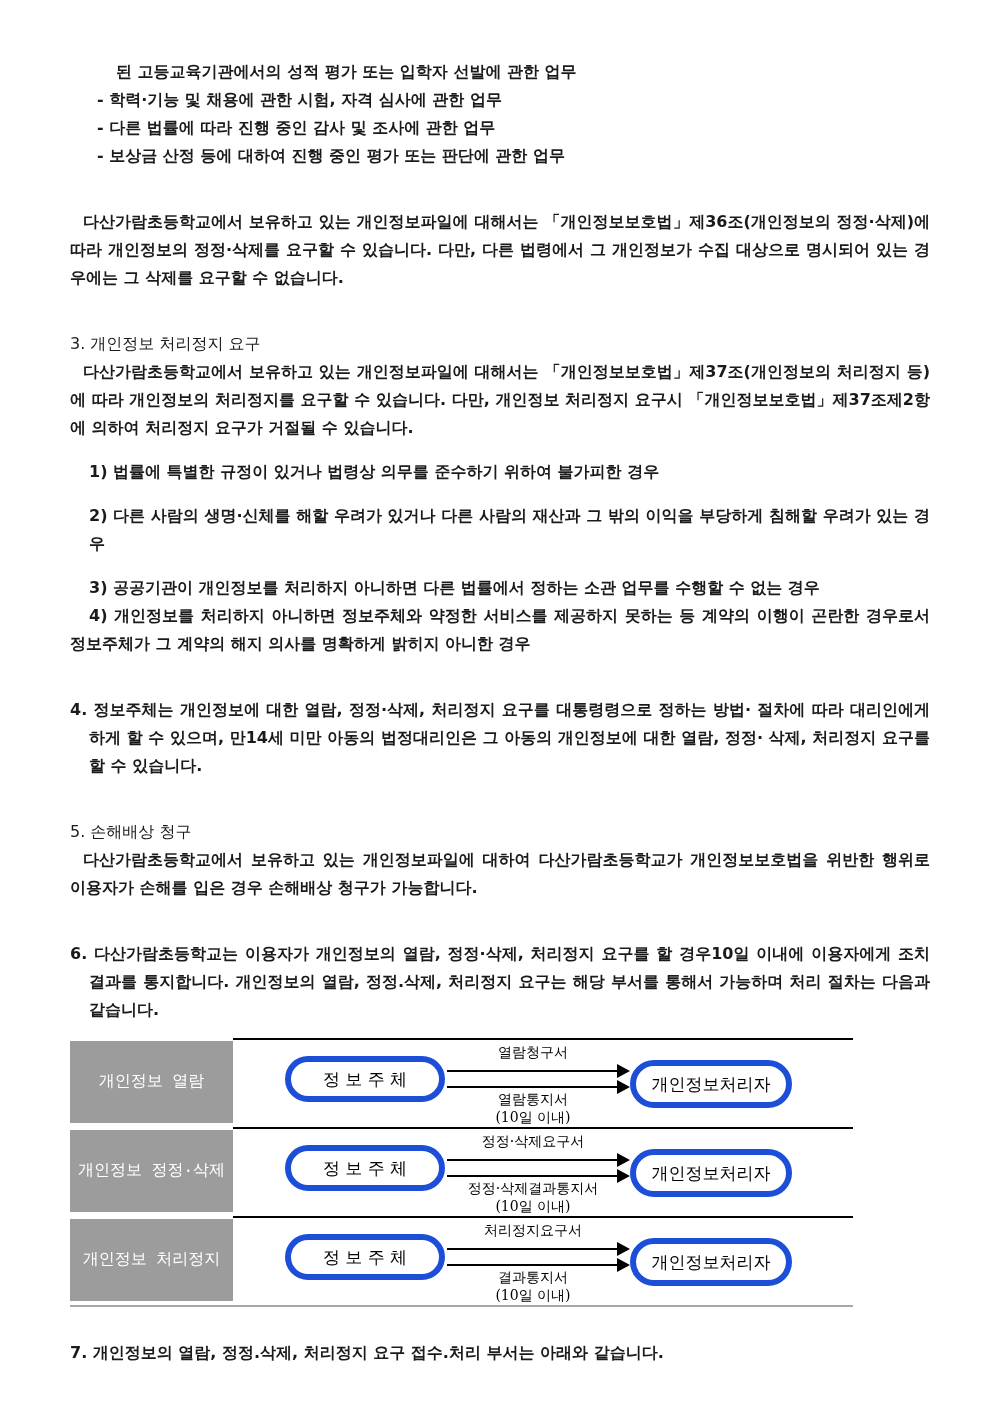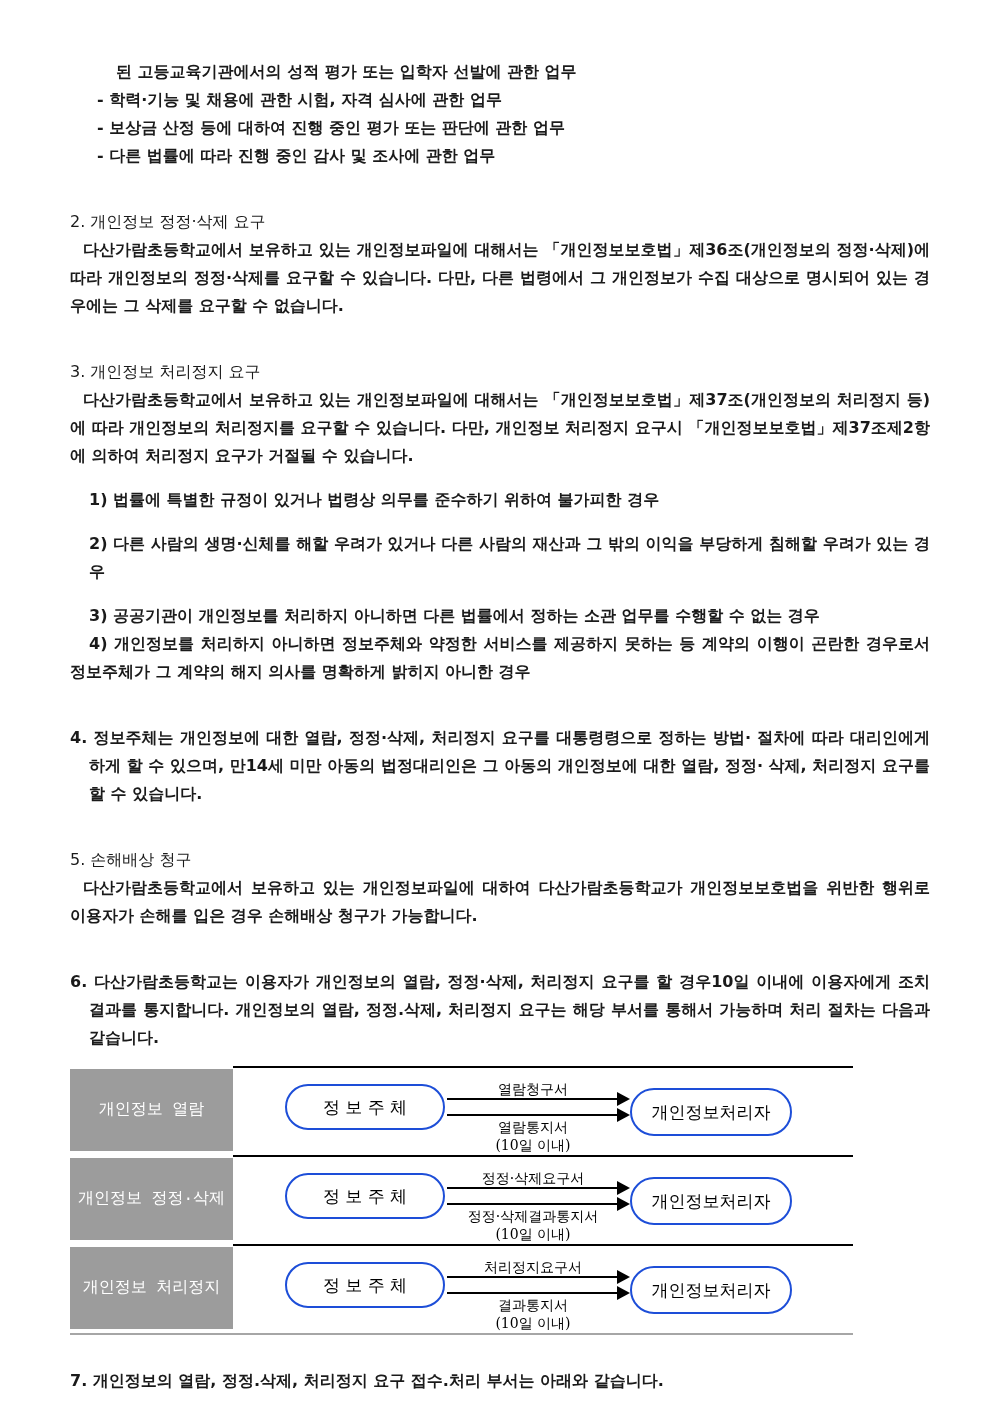--- a/index.html
+++ b/index.html
@@ -39,21 +39,21 @@
     display: flex; align-items: center; justify-content: center;
     font-size: 16px;
     font-family: Liberation Mono, monospace;
   }
   .dflow {
     position: absolute; left: 163px; right: 0; top: 0; height: 100%;
     border-top: 2px solid #000000;
   }
   .stadium {
     position: absolute;
-    border: 2px solid #1d4ed8; border-radius: 26px;
+    border: 6px solid #1d4ed8; border-radius: 26px;
     background: #ffffff;
     display: flex; align-items: center; justify-content: center;
     font-family: "DejaVu Serif", serif;
     font-size: 17px; color: #000000;
     line-height: 1;
   }
   .subject   { left: 52px;  top: 16px; width: 160px; height: 46px; }
   .processor { left: 397px; top: 20px; width: 162px; height: 48px; }
   .arrow {
     position: absolute; left: 214px; width: 170px; height: 0;
@@ -68,39 +68,38 @@
   }
   .arrow-req { top: 30px; }
   .arrow-res { top: 46px; }
   .alabel {
     position: absolute; left: 200px; width: 200px;
     text-align: center;
     font-family: "DejaVu Serif", serif;
     font-size: 14px; color: #000000;
     line-height: 18px;
   }
-  .alabel-req  { top: 12px; text-align: center; }
+  .alabel-req  { top: 3px; text-align: center; }
   .alabel-res  { top: 50px; }
   .alabel-note { top: 68px; }
   .sec7 { margin-top: 32px; }
 </style>
 </head>
 <body>
 
 <div class="page">
 
   <div class="block">
     <div class="para intro-cont">된 고등교육기관에서의 성적 평가 또는 입학자 선발에 관한 업무</div>
     <div class="para intro-dash">- 학력·기능 및 채용에 관한 시험, 자격 심사에 관한 업무</div>
+    <div class="para intro-dash">- 다른 법률에 따라 진행 중인 감사 및 조사에 관한 업무</div>
     <div class="para intro-dash">- 보상금 산정 등에 대하여 진행 중인 평가 또는 판단에 관한 업무</div>
-    <div class="para intro-dash">- 다른 법률에 따라 진행 중인 감사 및 조사에 관한 업무</div>
   </div>
 
   <div class="block">
-    <div class="sec-title">2. 개인정보 정정·삭제 요구</div>
     <div class="para body-indent">다산가람초등학교에서 보유하고 있는 개인정보파일에 대해서는 「개인정보보호법」제36조(개인정보의 정정·삭제)에 따라 개인정보의 정정·삭제를 요구할 수 있습니다. 다만, 다른 법령에서 그 개인정보가 수집 대상으로 명시되어 있는 경우에는 그 삭제를 요구할 수 없습니다.</div>
   </div>
 
   <div class="block">
     <div class="sec-title">3. 개인정보 처리정지 요구</div>
     <div class="para body-indent">다산가람초등학교에서 보유하고 있는 개인정보파일에 대해서는 「개인정보보호법」제37조(개인정보의 처리정지 등)에 따라 개인정보의 처리정지를 요구할 수 있습니다. 다만, 개인정보 처리정지 요구시 「개인정보보호법」제37조제2항에 의하여 처리정지 요구가 거절될 수 있습니다.</div>
     <div class="para list-item">1) 법률에 특별한 규정이 있거나 법령상 의무를 준수하기 위하여 불가피한 경우</div>
     <div class="para list-item">2) 다른 사람의 생명·신체를 해할 우려가 있거나 다른 사람의 재산과 그 밖의 이익을 부당하게 침해할 우려가 있는 경우</div>
     <div class="para list-item">3) 공공기관이 개인정보를 처리하지 아니하면 다른 법률에서 정하는 소관 업무를 수행할 수 없는 경우</div>
     <div class="para list-item-wrap">4) 개인정보를 처리하지 아니하면 정보주체와 약정한 서비스를 제공하지 못하는 등 계약의 이행이 곤란한 경우로서 정보주체가 그 계약의 해지 의사를 명확하게 밝히지 아니한 경우</div>

